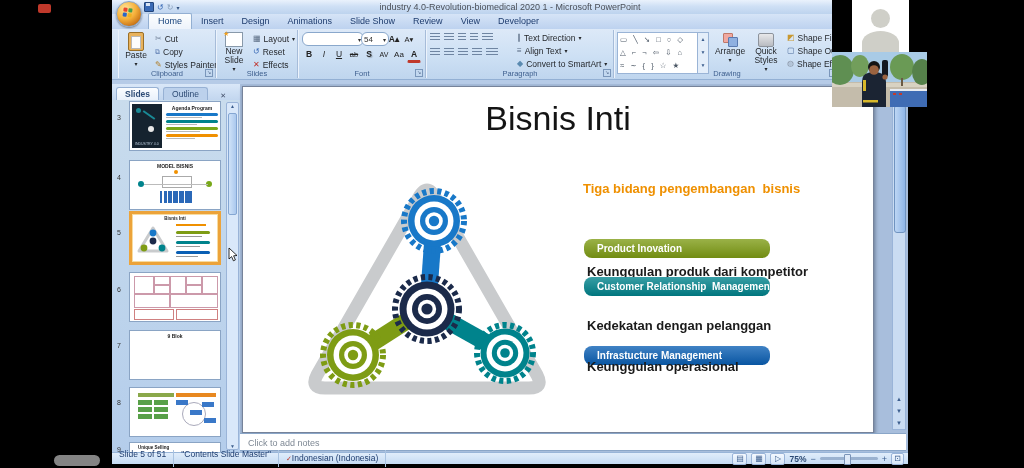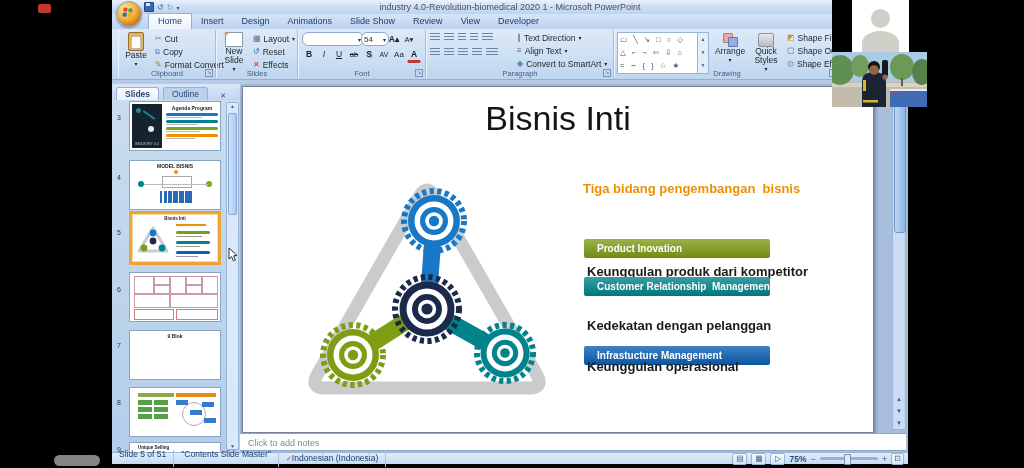--- a/index.html
+++ b/index.html
@@ -72,21 +72,21 @@
   .pscroll{position:absolute;right:1px;top:18px;bottom:2px;width:11px;background:#d9e8fa;
            border:1px solid #9ab4d8;border-radius:2px}
   .pthumbbar{position:absolute;left:1px;right:1px;top:10px;height:100px;background:linear-gradient(90deg,#cfe2f8,#aac8ee);
              border:1px solid #84a6d2;border-radius:2px}
   
   .editpane{position:absolute;left:128px;top:84px;width:668px;height:368px;background:#a8bedc}
   .page{position:absolute;left:130px;top:86px;width:630px;height:345px;background:#fff;
         border:1px solid #76839a;box-shadow:1px 2px 4px rgba(20,30,50,.45)}
   .stitle{position:absolute;left:0;top:12px;width:100%;text-align:center;font-size:34px;color:#141414}
   .sheading{position:absolute;left:340px;top:94px;font-size:13px;font-weight:bold;white-space:pre}
-  .pill{position:absolute;left:341px;width:186px;height:19px;border-radius:2px;
+  .pill{position:absolute;left:341px;width:186px;height:19px;border-radius:8px;
         background-image:linear-gradient(rgba(255,255,255,.22),rgba(0,0,0,.10));
         color:#fff;font-size:10px;font-weight:bold;line-height:19px;padding-left:13px;
         box-sizing:border-box;white-space:pre}
   .sdesc{position:absolute;left:344px;font-size:13px;font-weight:bold;color:#1a1a1a;white-space:pre}
   .notes{position:absolute;left:128px;top:433px;width:666px;height:18px;background:#fff;
          border-top:1px solid #8aa6c8;border-bottom:1px solid #8aa6c8;font-size:9px;color:#7e8894;
          line-height:18px;padding-left:8px;box-sizing:border-box}
   .vscroll{position:absolute;left:780px;top:86px;width:14px;height:344px;background:#cadcf2;
            border:1px solid #9ab4d8;box-sizing:border-box;font-size:6px;color:#3c5e8e;text-align:center}
   .vthumb{position:absolute;left:1px;width:10px;top:18px;height:126px;background:linear-gradient(90deg,#bdd6f4,#8fb6e8);
@@ -167,21 +167,21 @@
           <div class="rbtn">
             <span class="g" style="color:#7a8aa0">✂</span>
             <span>Cut</span>
           </div>
           <div class="rbtn">
             <span class="g" style="color:#5a7ab0;font-size:7px">⧉</span>
             <span>Copy</span>
           </div>
           <div class="rbtn">
             <span class="g" style="color:#b08030">✎</span>
-            <span>Format Convert</span>
+            <span>Styles Painter</span>
           </div>
         </div>
         <span class="glabel">Clipboard</span>
         <span class="dlg">↘</span>
       </div>
 
       <div class="group" style="left:104px;width:80px">
         <div class="bigbtn" style="left:2px;top:2px;width:30px">
           <span class="slideic"></span>
           <span>New Slide</span>

